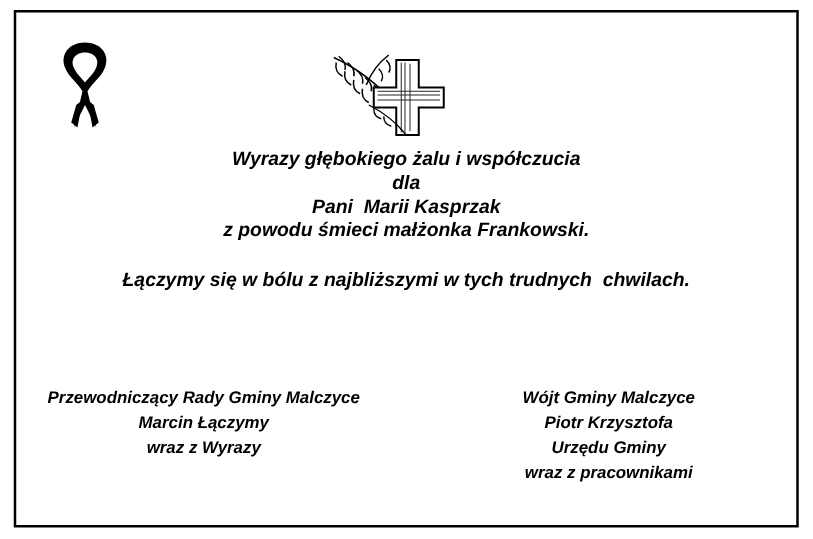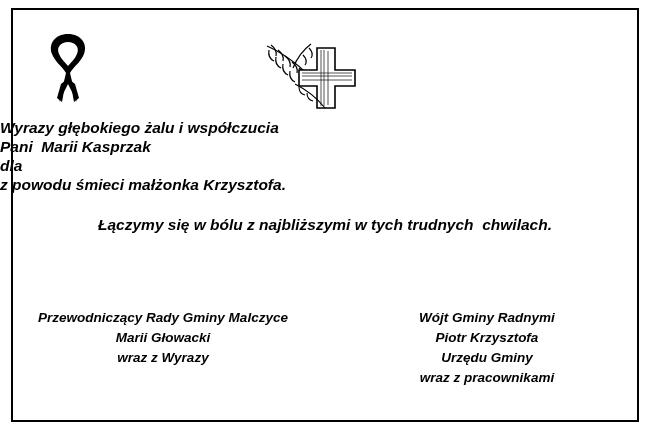--- a/index.html
+++ b/index.html
@@ -46,21 +46,21 @@
     top: 38px;
     width: 130px;
     height: 75px;
   }
 
   .message {
     position: absolute;
     left: 0;
     top: 118px;
     width: 650px;
-    text-align: left;
+    text-align: center;
   }
   .message .line {
     font-family: "Liberation Sans", sans-serif;
     font-weight: bold;
     font-style: italic;
     font-size: 15.5px;
     color: #000000;
     line-height: 19px;
     white-space: pre;
   }
@@ -161,36 +161,36 @@
       <g stroke="#000000" stroke-width="1.1" fill="none">
         <path d="M40 46 C52 52 62 60 70 70"></path>
         <path d="M44 49 C44 53 46 56 50 57"></path>
         <path d="M52 55 C52 59 54 62 58 63"></path>
       </g>
     </svg>
   </div>
 
   <div class="message">
     <div class="line">Wyrazy głębokiego żalu i współczucia</div>
+    <div class="line">dla</div>
     <div class="line">Pani  Marii Kasprzak</div>
-    <div class="line">dla</div>
-    <div class="line">z powodu śmieci małżonka Krzysztofa.</div>
+    <div class="line">z powodu śmieci małżonka Frankowski.</div>
   </div>
 
   <div class="closing">
     <div class="line">Łączymy się w bólu z najbliższymi w tych trudnych  chwilach.</div>
   </div>
 
   <div class="signatures">
     <div class="sig-block left">
       <div class="sig-line">Przewodniczący Rady Gminy Malczyce</div>
-      <div class="sig-line">Marii Głowacki</div>
+      <div class="sig-line">Marcin Łączymy</div>
       <div class="sig-line">wraz z Wyrazy</div>
     </div>
     <div class="sig-block right">
-      <div class="sig-line">Wójt Gminy Radnymi</div>
+      <div class="sig-line">Wójt Gminy Malczyce</div>
       <div class="sig-line">Piotr Krzysztofa</div>
       <div class="sig-line">Urzędu Gminy</div>
       <div class="sig-line">wraz z pracownikami</div>
     </div>
   </div>
 
 </div>
 
 </body></html>

